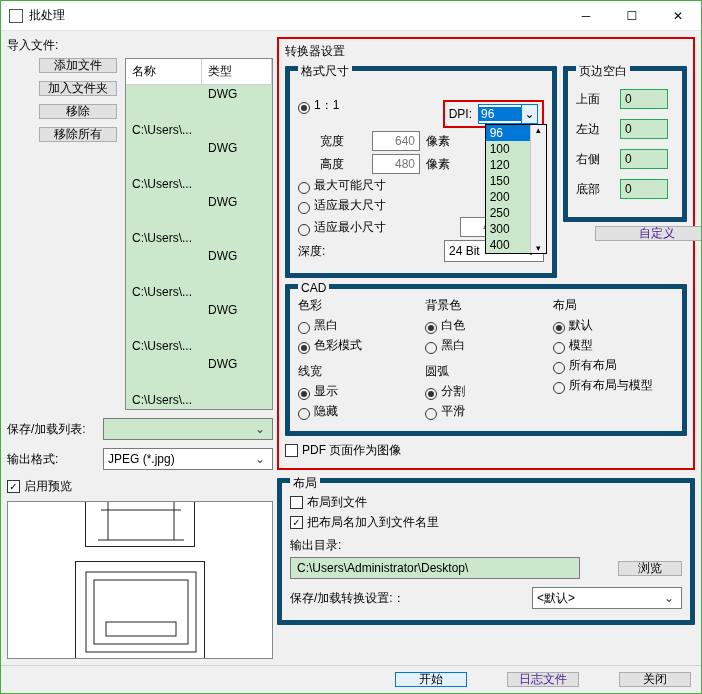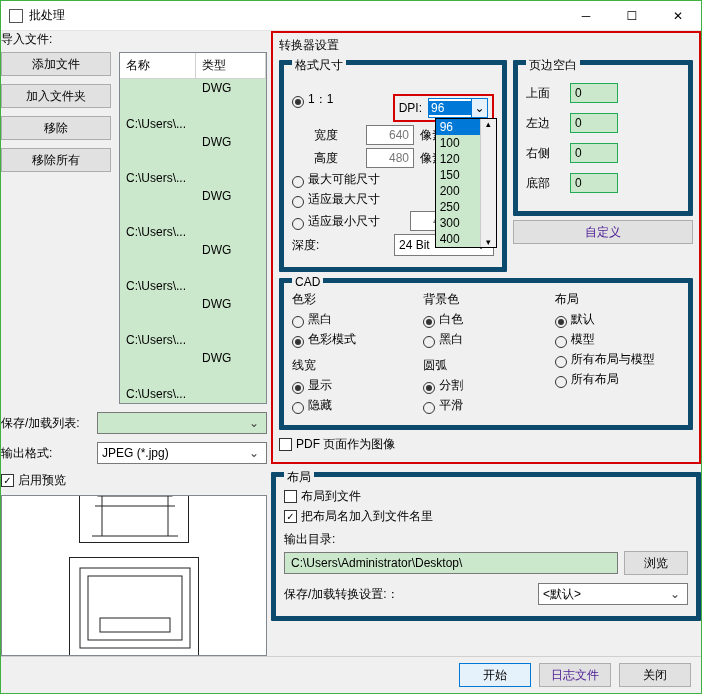--- a/index.html
+++ b/index.html
@@ -3,26 +3,26 @@
 <meta charset="utf-8">
 <style>
   * { box-sizing: border-box; font-family: "Microsoft YaHei", "SimSun", sans-serif; font-size: 12px; }
   body { margin: 0; background: #fff; }
   .window { width: 702px; height: 694px; border: 1px solid #40b040; background: #f0f0f0; display: flex; flex-direction: column; }
   .titlebar { height: 30px; background: #fff; display: flex; align-items: center; padding-left: 8px; border-bottom: 1px solid #e5e5e5; }
   .title-icon { width: 14px; height: 14px; border: 1px solid #555; margin-right: 6px; }
   .title-text { flex: 1; }
   .win-btns { display: flex; height: 100%; }
   .win-btn { width: 46px; display: flex; align-items: center; justify-content: center; }
-  .body { flex: 1; display: flex; gap: 4px; overflow: hidden; }
+  .body { flex: 1; display: flex; padding: 6px; gap: 4px; overflow: hidden; }
   .left-col { width: 266px; display: flex; flex-direction: column; }
   .right-col { flex: 1; display: flex; flex-direction: column; gap: 4px; }
   .import-row { display: flex; align-items: flex-start; gap: 4px; }
   .btn-col { display: flex; flex-direction: column; gap: 8px; width: 110px; }
-  .btn { background: #e1e1e1; border: 1px solid #adadad; height: 24px; display: flex; align-items: center; justify-content: center; cursor: pointer; }
+  .btn { background: #e1e1e1; border: 1px solid #adadad; height: 15px; display: flex; align-items: center; justify-content: center; cursor: pointer; margin-left: 32px; }
   .table-wrap { flex: 1; border: 1px solid #828790; background: #cce8cc; margin-left: 4px; display: flex; flex-direction: column; min-height: 280px; position: relative; }
   .thead { display: flex; background: #fff; border-bottom: 1px solid #d0d0d0; }
   .th { padding: 4px 6px; border-right: 1px solid #d0d0d0; background: #fff; }
   .th.name { width: 76px; } .th.type { flex:1; }
   .trow { display: flex; }
   .td { padding: 2px 6px; }
   .td.name { width: 76px; white-space: nowrap; overflow: hidden; margin-top: 36px; } .td.type { flex:1; }
   .form-row { display: flex; align-items: center; gap: 6px; margin-top: 8px; }
   .combo { flex: 1; height: 22px; border: 1px solid #7a7a7a; background: #fff; padding: 0 4px; display: flex; align-items: center; justify-content: space-between; }
   .combo.green { background: #cce8cc; }
@@ -53,21 +53,21 @@
   .dropdown .scrollbar::before { content:"▴"; position:absolute; top:0; left:0; right:0; text-align:center; font-size:9px;}
   .dropdown .scrollbar::after { content:"▾"; position:absolute; bottom:0; left:0; right:0; text-align:center; font-size:9px;}
   .margins .mrow { display:flex; align-items:center; gap:10px; margin:10px 0; }
   .margins .mrow span:first-child { width:34px; }
   .disabled { color:#4c1d95; }
   .outpath { border:1px solid #7a7a7a; background:#cce8cc; height:22px; display:flex; align-items:center; padding:0 6px; flex:1; }
   .bottombar { border-top:1px solid #d0d0d0; padding:6px 10px; display:flex; justify-content:flex-end; gap:8px; background:#f0f0f0; }
   .bottombar .btn { width:72px; }
   .format-grid { display:flex; gap:6px; }
   .format-left { flex:1; }
-  .margins { width:180px; }
+  .margins { width:124px; }
   .cad-grid { display:flex; gap:6px; }
   .cad-col { flex:1; }
   .unit-lbl { width:30px; }
   .inline-lbl { width:46px; display:inline-block; }
   svg { display:block; }
 </style>
 </head>
 <body>
 
 <div class="window">
@@ -341,27 +341,27 @@
                 </div>
               <div class="row">
                   <label class="radio">
                     <span class="rb"></span>
                     <span>模型</span>
                   </label>
                 </div>
               <div class="row">
                   <label class="radio">
                     <span class="rb"></span>
+                    <span>所有布局</span>
+                  </label>
+                </div>
+              <div class="row">
+                  <label class="radio">
+                    <span class="rb"></span>
                     <span>所有布局与模型</span>
-                  </label>
-                </div>
-              <div class="row">
-                  <label class="radio">
-                    <span class="rb"></span>
-                    <span>所有布局</span>
                   </label>
                 </div>
             </div>
           </div>
         </div>
 
         <div class="row" style="margin-top:4px">
           <label class="checkbox">
               <span class="cb"></span>
               <span>PDF 页面作为图像</span>

